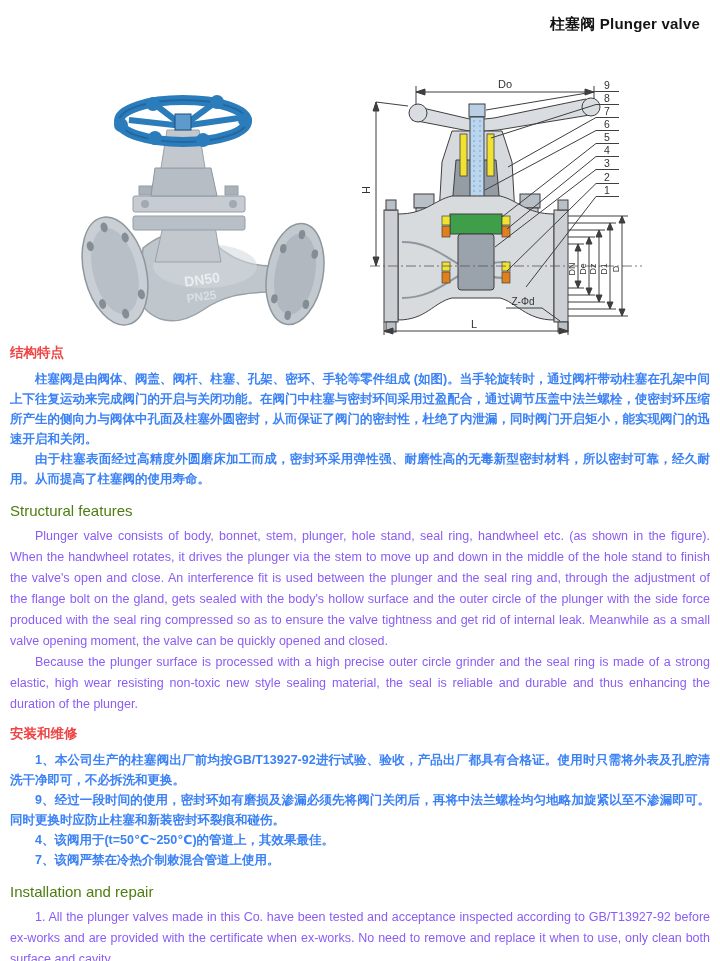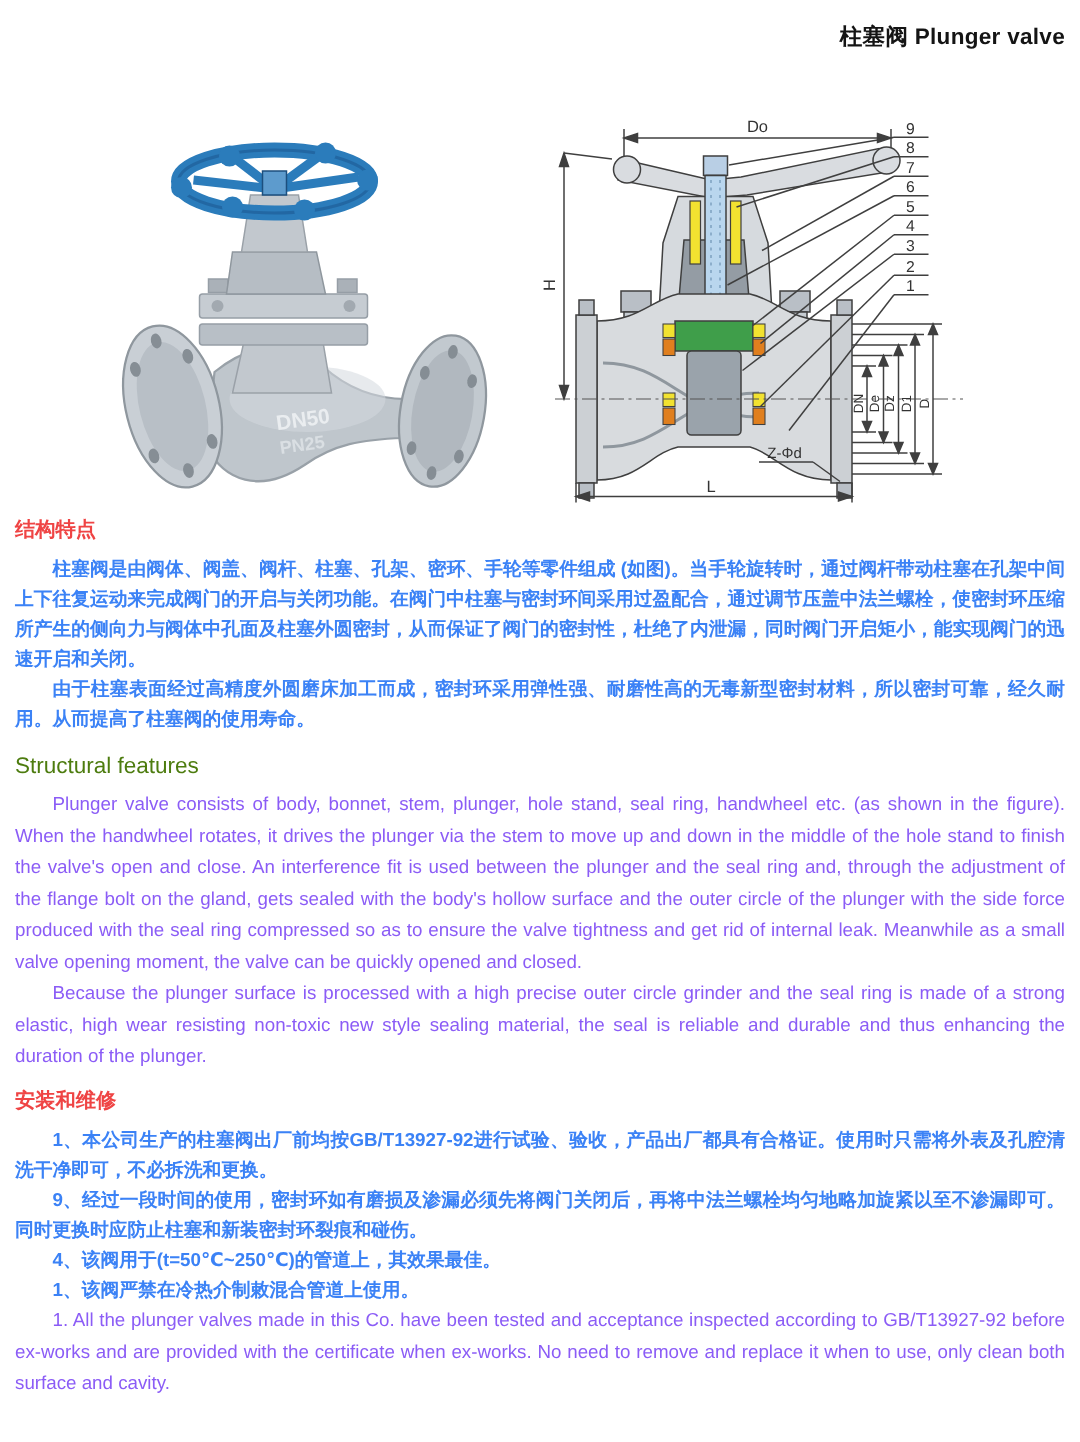--- a/index.html
+++ b/index.html
@@ -1,18 +1,18 @@
 <!DOCTYPE html>
 <html><head>
 <meta charset="utf-8">
 <style>
   html,body { margin:0; padding:0; background:#ffffff; }
   body { width:720px; height:961px; font-family:"Liberation Sans","DejaVu Sans",sans-serif; }
   .page { position:relative; width:720px; height:961px; background:#ffffff; overflow:hidden; }
-  .title { position:absolute; top:15px; right:10px; font-size:15px; font-weight:bold; color:#141414; letter-spacing:.2px; }
+  .title { position:absolute; top:15px; right:20px; font-size:15px; font-weight:bold; color:#141414; letter-spacing:.2px; }
   .photo-svg { position:absolute; left:55px; top:76px; }
   .diagram-svg { position:absolute; left:356px; top:72px; }
   .content { position:absolute; left:10px; right:10px; top:344px; }
   .h-cn { font-size:13.5px; font-weight:bold; color:#ef4444; margin:10px 0 7px 0; }
   .h-en { font-size:15px; font-weight:normal; color:#4d7c0f; margin:13px 0 7px 0; }
   .p-cn { font-size:12.5px; line-height:20px; color:#3b82f6; font-weight:600; margin:0; text-indent:2em; text-align:justify; }
   .p-en { font-size:12.5px; line-height:21px; color:#8b5cf6; margin:0; text-indent:2em; text-align:justify; }
   .li { margin:0; }
   svg text { font-family:"Liberation Sans","DejaVu Sans",sans-serif; }
 </style>
@@ -230,18 +230,19 @@
     <p class="p-cn">由于柱塞表面经过高精度外圆磨床加工而成，密封环采用弹性强、耐磨性高的无毒新型密封材料，所以密封可靠，经久耐用。从而提高了柱塞阀的使用寿命。</p>
 
     <h3 class="h-en">Structural features</h3>
     <p class="p-en">Plunger valve consists of body, bonnet, stem, plunger, hole stand, seal ring, handwheel etc. (as shown in the figure). When the handwheel rotates, it drives the plunger via the stem to move up and down in the middle of the hole stand to finish the valve's open and close. An interference fit is used between the plunger and the seal ring and, through the adjustment of the flange bolt on the gland, gets sealed with the body's hollow surface and the outer circle of the plunger with the side force produced with the seal ring compressed so as to ensure the valve tightness and get rid of internal leak. Meanwhile as a small valve opening moment, the valve can be quickly opened and closed.</p>
     <p class="p-en">Because the plunger surface is processed with a high precise outer circle grinder and the seal ring is made of a strong elastic, high wear resisting non-toxic new style sealing material, the seal is reliable and durable and thus enhancing the duration of the plunger.</p>
 
     <h3 class="h-cn">安装和维修</h3>
     <p class="p-cn li">1、本公司生产的柱塞阀出厂前均按GB/T13927-92进行试验、验收，产品出厂都具有合格证。使用时只需将外表及孔腔清洗干净即可，不必拆洗和更换。</p>
     <p class="p-cn li">9、经过一段时间的使用，密封环如有磨损及渗漏必须先将阀门关闭后，再将中法兰螺栓均匀地略加旋紧以至不渗漏即可。同时更换时应防止柱塞和新装密封环裂痕和碰伤。</p>
     <p class="p-cn li">4、该阀用于(t=50℃~250℃)的管道上，其效果最佳。</p>
-    <p class="p-cn li">1、该阀严禁在冷热介制敕混合管道上使用。</p>
-
+    <p class="p-cn li">7、该阀严禁在冷热介制敕混合管道上使用。</p>
+
+    <h3 class="h-en">Installation and repair</h3>
     <p class="p-en li">1. All the plunger valves made in this Co. have been tested and acceptance inspected according to GB/T13927-92 before ex-works and are provided with the certificate when ex-works. No need to remove and replace it when to use, only clean both surface and cavity.</p>
 
   </div>
 </div>
 
 </body></html>

